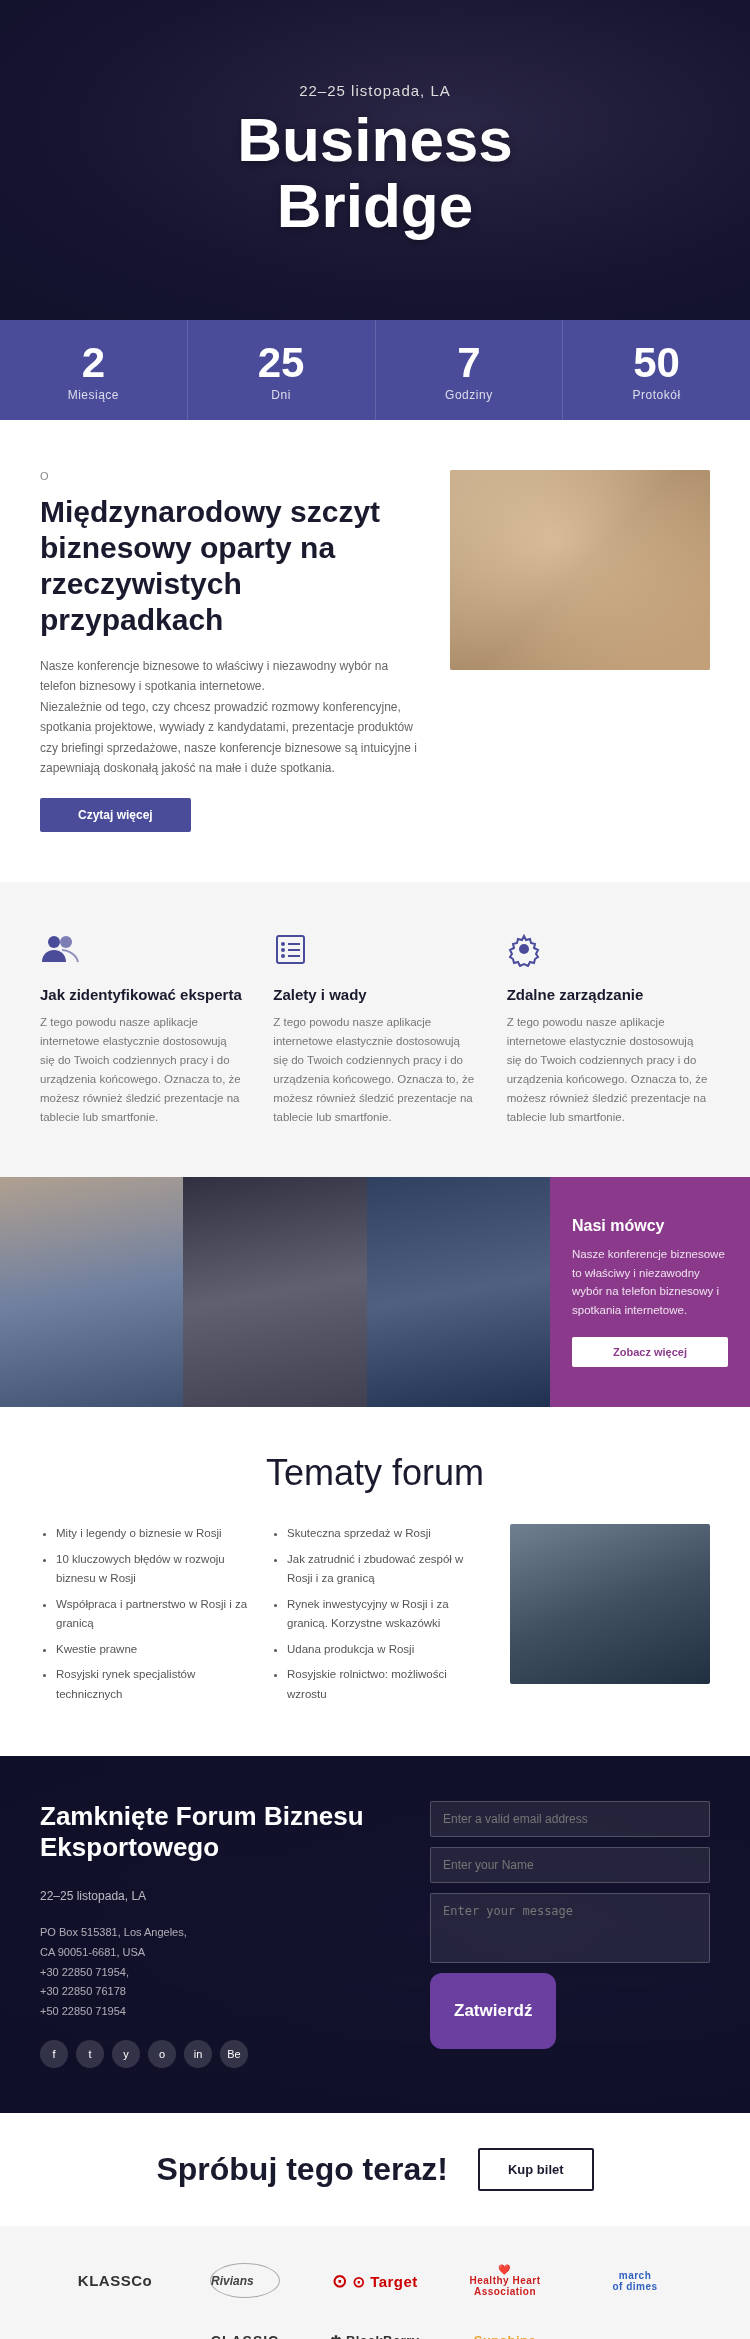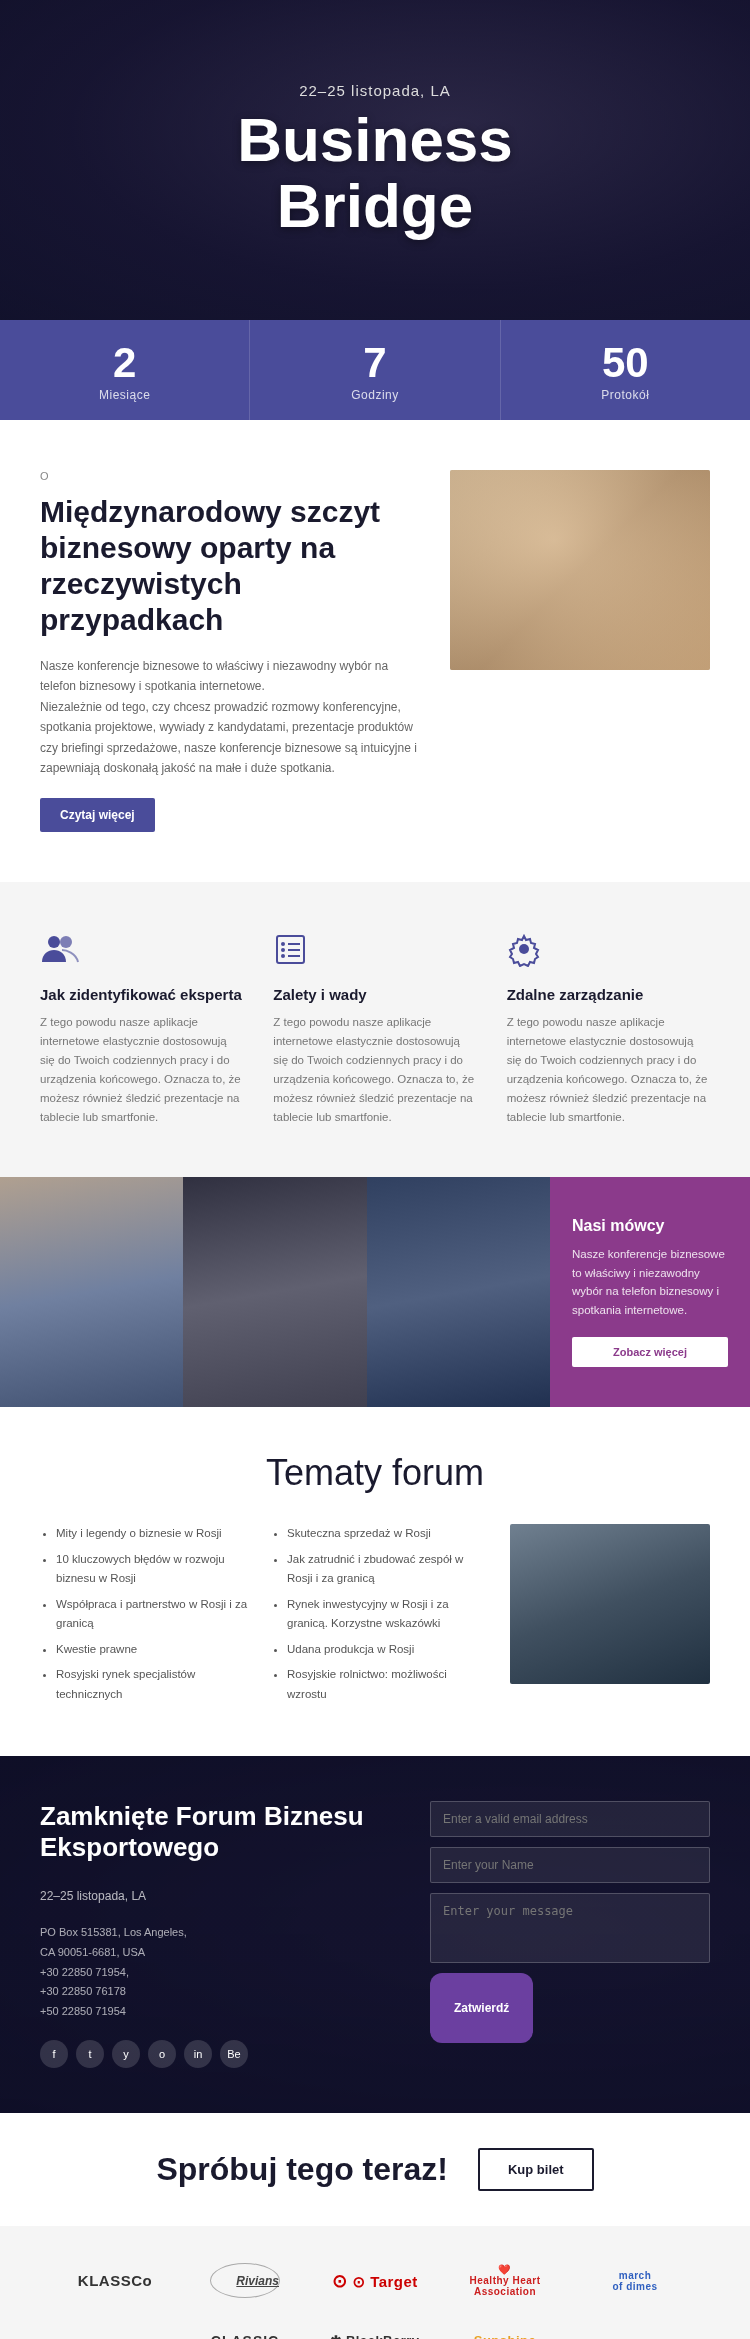--- a/index.html
+++ b/index.html
@@ -102,21 +102,21 @@
     .about-text {
       font-size: 12px;
       color: #666;
       line-height: 1.7;
       margin-bottom: 20px;
     }
     .btn-primary {
       display: inline-block;
       background: #4a4c9a;
       color: #fff;
-      padding: 10px 20px;
+      padding: 10px 38px;
       font-size: 12px;
       border: none;
       cursor: pointer;
       font-weight: 600;
       border-radius: 2px;
     }
     .about-right {
       width: 260px;
       height: 200px;
       background: linear-gradient(135deg, #e8e0d0 0%, #c8b89a 100%);
@@ -359,21 +359,21 @@
       outline: none;
       border-radius: 2px;
       height: 70px;
       resize: none;
     }
     .btn-purple {
       display: inline-block;
       background: #6b3fa0;
       color: #fff;
       padding: 28px 24px;
-      font-size: 12px;
+      font-size: 17px;
       font-weight: 700;
       border: none;
       cursor: pointer;
       border-radius: 12px;
       align-self: flex-start;
     }
 
     
     .cta-section {
       background: #fff;
@@ -440,23 +440,22 @@
     .logo-rivians {
       font-style: italic;
       font-weight: 700;
       color: #444;
       border: 1px solid #aaa;
       border-radius: 50%;
       width: 70px;
       height: 35px;
       display: flex;
       align-items: center;
-      justify-content: flex-end;
+      justify-content: flex-start;
       font-size: 12px;
-      text-decoration: underline;
     }
     .logo-classic {
       font-weight: 800;
       color: #333;
       font-size: 14px;
       letter-spacing: 1px;
     }
     .logo-blackberry {
       color: #333;
       font-weight: 700;
@@ -492,20 +491,24 @@
       <span>Business</span><br>
       <span>Bridge</span>
     </div>
   </div>
 </section>
 
 <div class="stats-bar">
   <div class="stat-item">
     <div class="stat-number">2</div>
     <div class="stat-label">Miesiące</div>
+  </div>
+  <div class="stat-item">
+    <div class="stat-number">25</div>
+    <div class="stat-label">Dni</div>
   </div>
   <div class="stat-item">
     <div class="stat-number">7</div>
     <div class="stat-label">Godziny</div>
   </div>
   <div class="stat-item">
     <div class="stat-number">50</div>
     <div class="stat-label">Protokół</div>
   </div>
 </div>

